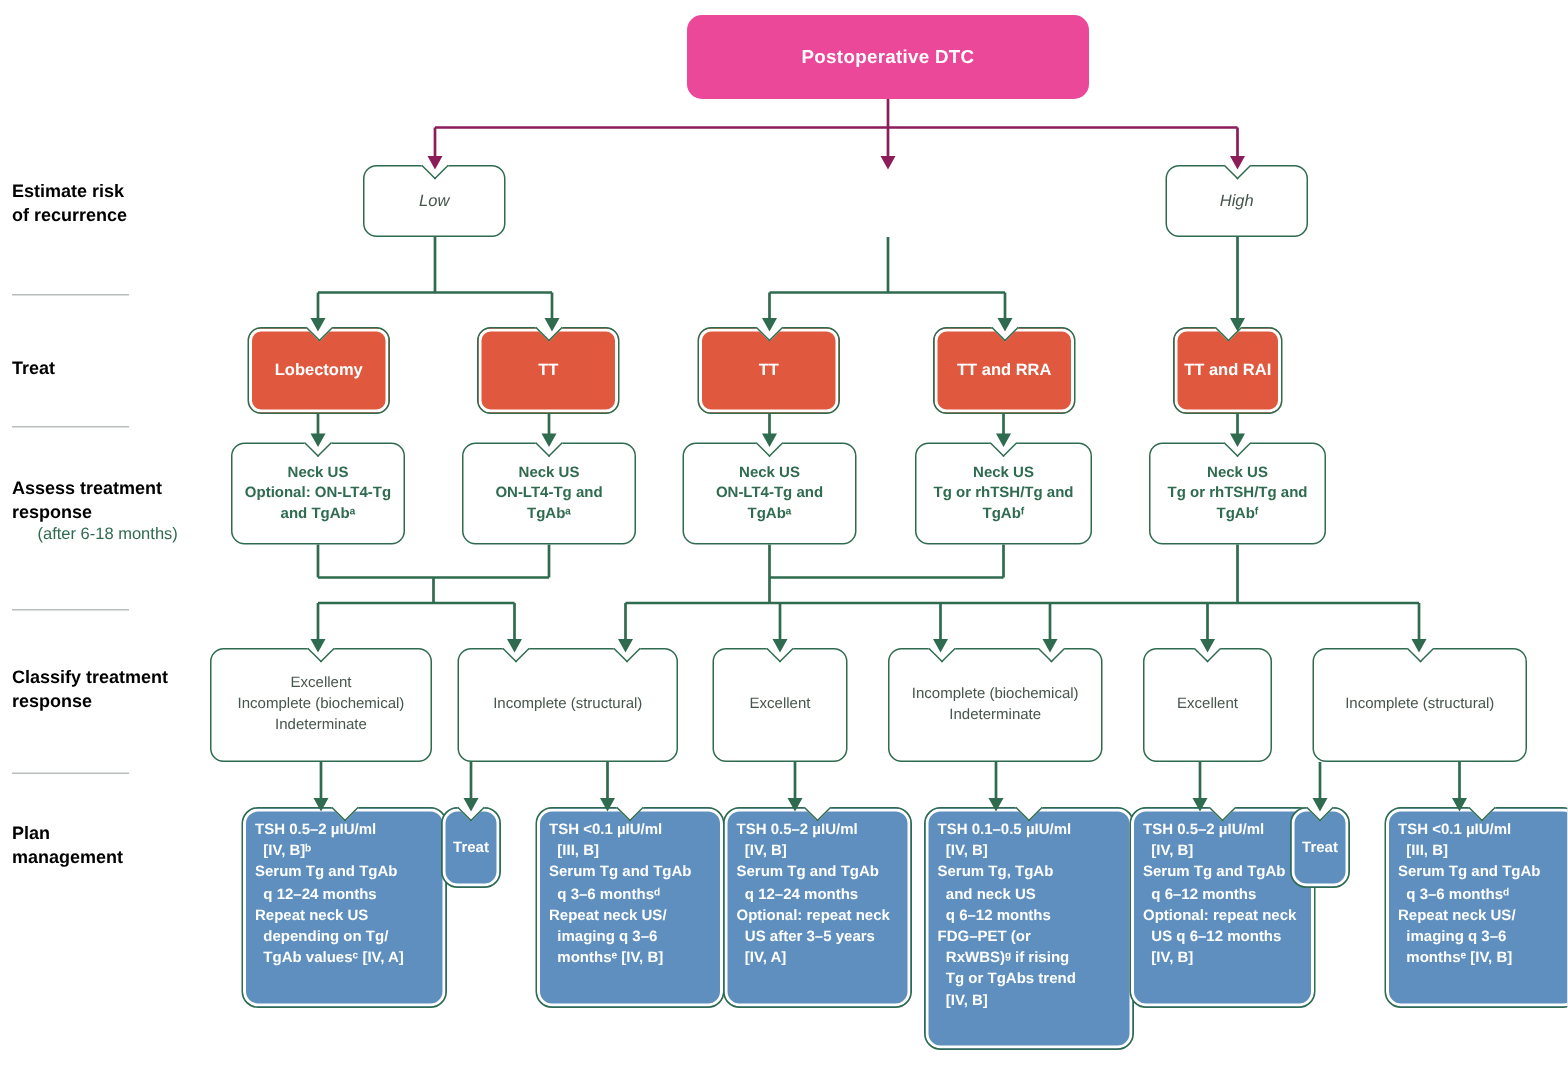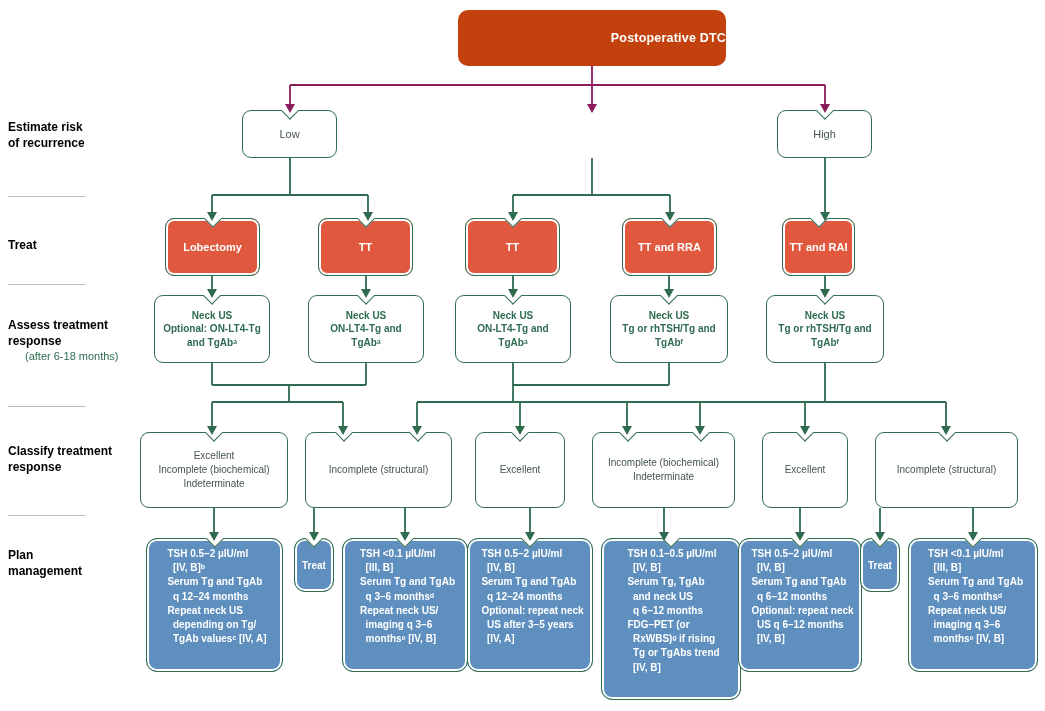--- a/index.html
+++ b/index.html
@@ -13,30 +13,30 @@
   }
   .side-note{
     position:absolute;left:8px;color:#2E6B4F;font-size:11px;font-weight:400;
   }
   .divider{position:absolute;left:8px;width:78px;height:1px;background:#b9bdbb;}
   .node{
     position:absolute;box-sizing:border-box;border:1.6px solid #2E6B4F;border-radius:9px;
     background:#fff;display:flex;align-items:center;justify-content:center;
   }
   .node .txt{white-space:pre-line;text-align:center;}
-  .title-node{background:#c2410c;border:none;border-radius:10px;justify-content:flex-end;}
+  .title-node{background:#ec4899;border:none;border-radius:10px;}
   .title-node .txt{color:#fff;font-weight:700;font-size:12.5px;letter-spacing:.2px;}
-  .risk .txt{color:#45564c;font-size:11px;}
+  .risk .txt{color:#45564c;font-size:11px;font-style:italic;}
   .orange{background:#E0593F;box-shadow:inset 0 0 0 2px #fff;}
   .orange .txt{color:#fff;font-weight:700;font-size:11px;text-align:center;}
   .assess .txt{color:#2E6B4F;font-weight:700;font-size:10px;line-height:1.35;}
   .classify .txt{color:#45564c;font-size:10px;line-height:1.4;}
   .blue{background:#5E8FBE;box-shadow:inset 0 0 0 2px #fff;border-radius:11px;}
   .blue .txt{color:#fff;font-weight:600;font-size:10px;}
-  .blue.big{align-items:flex-start;justify-content:center;padding:8px 3px 4px 8px;}
+  .blue.big{align-items:flex-start;justify-content:flex-start;padding:8px 3px 4px 8px;margin-left:15px;}
   .blue.big .txt{white-space:pre-wrap;text-align:left;line-height:1.42;}
   .notch{
     position:absolute;top:-7px;width:13px;height:13px;background:#fff;
     border-right:1.6px solid #2E6B4F;border-bottom:1.6px solid #2E6B4F;box-sizing:border-box;
   }
   .notch.c{left:50%;transform:translateX(-50%) rotate(45deg);}
   .notch.o{transform:translateX(-50%) rotate(45deg);}
   #connector-layer{position:absolute;left:0;top:0;z-index:5;pointer-events:none;}
 </style>
 </head>

